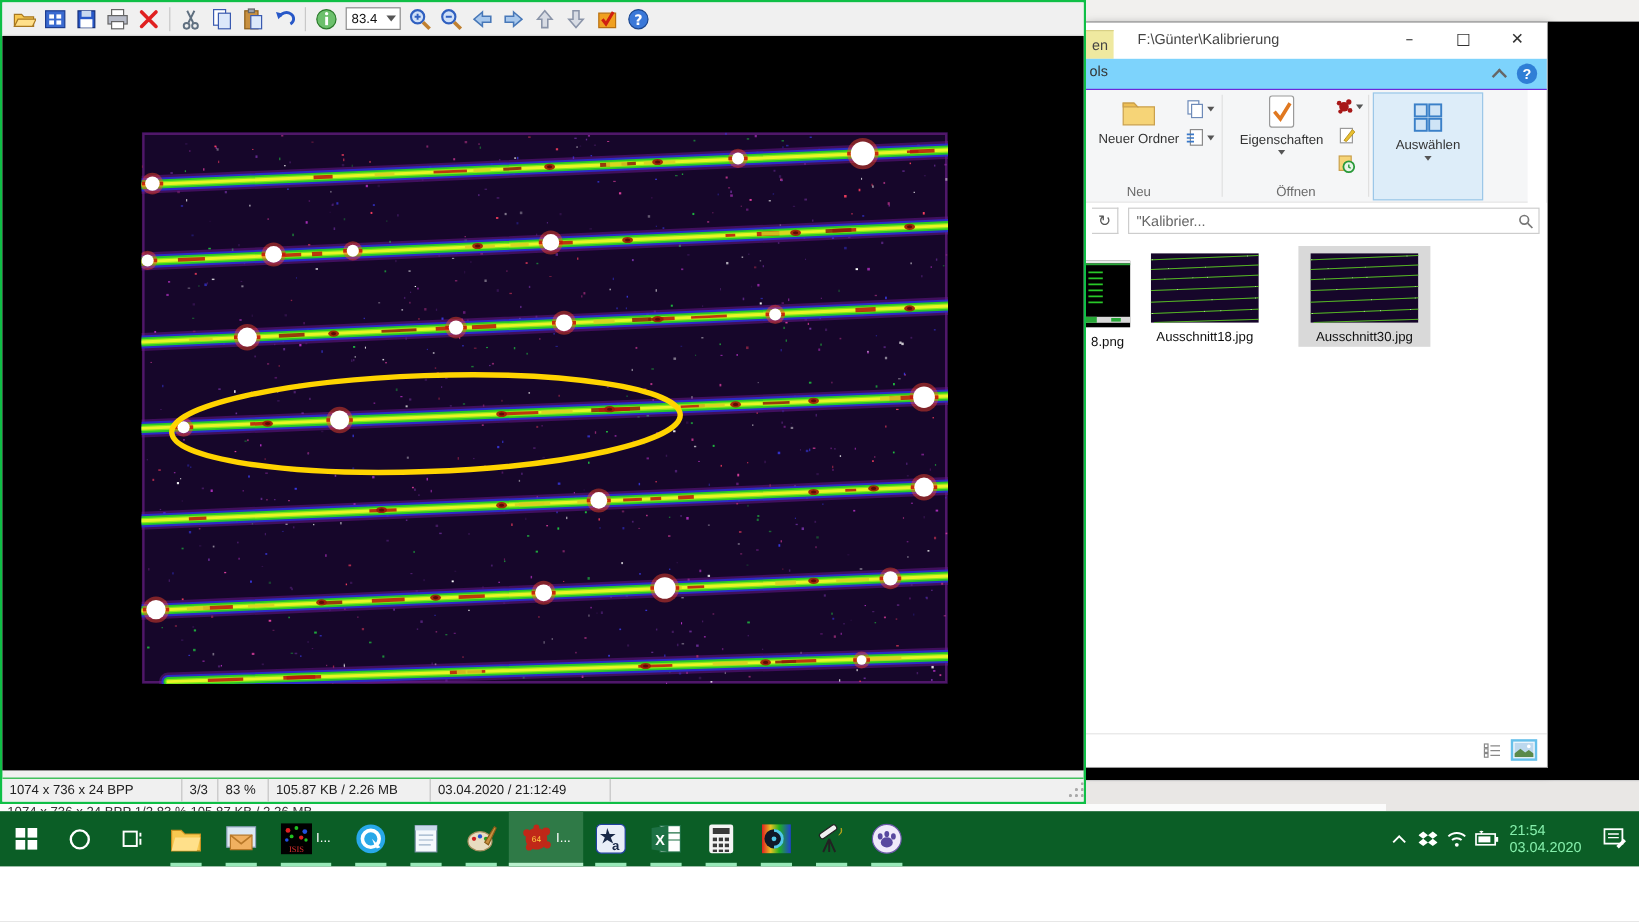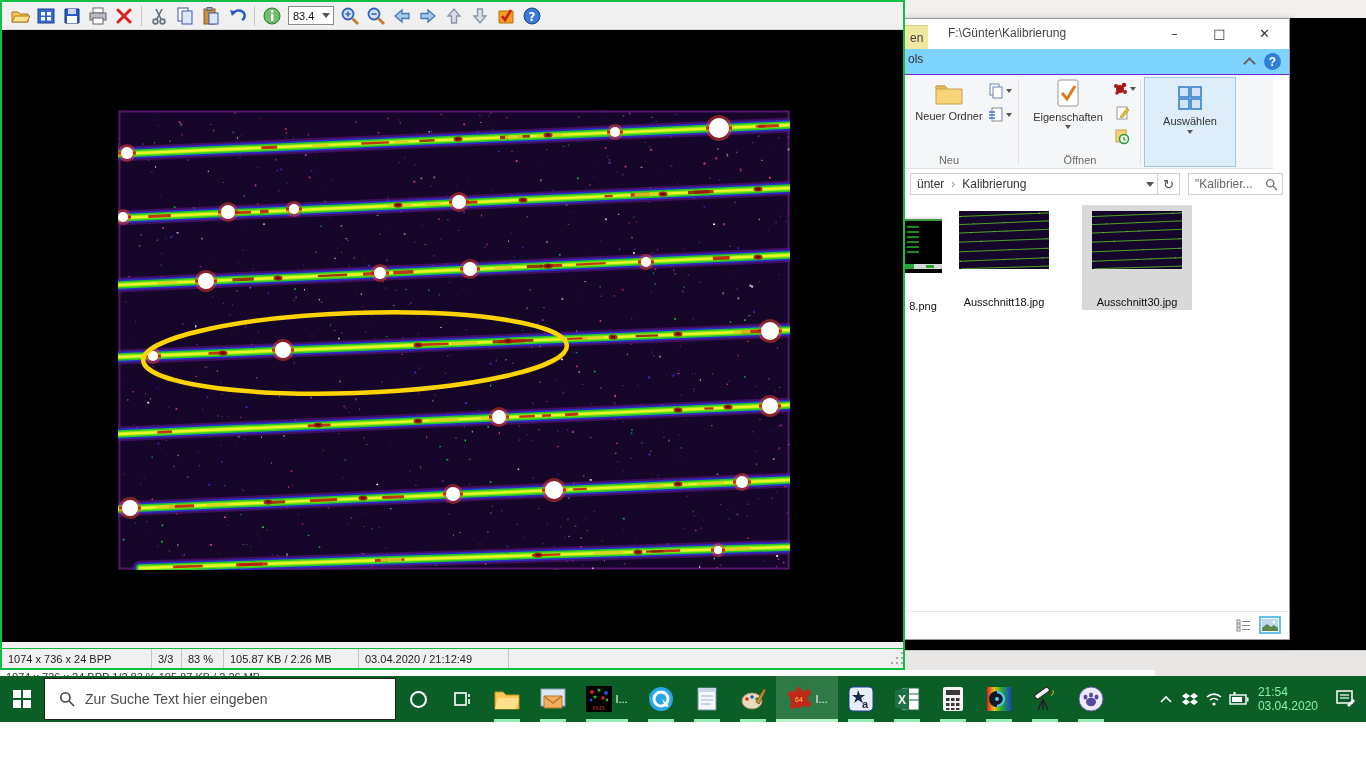--- a/index.html
+++ b/index.html
@@ -64,21 +64,21 @@
   .rb-select{position:absolute;left:240px;top:2px;width:92px;height:90px;background:#ddedf9;
              border:1px solid #9cc7e8;display:flex;flex-direction:column;align-items:center;font-size:11px;color:#333;padding-top:6px;}
   .ex-address{position:absolute;left:0;top:150px;right:0;height:30px;background:#fff;display:flex;align-items:center;padding:0 6px;}
   .addr-box{height:22px;border:1px solid #cdcdcd;background:#fff;display:flex;align-items:center;
             font-size:12px;color:#333;flex:0 0 248px;padding-left:6px;}
   .addr-refresh{height:22px;width:22px;border:1px solid #cdcdcd;border-left:none;display:flex;align-items:center;
                 justify-content:center;color:#555;font-size:13px;font-family:"DejaVu Sans",sans-serif;}
   .search-box{height:22px;border:1px solid #cdcdcd;margin-left:8px;flex:1;display:flex;align-items:center;
               font-size:12px;color:#666;padding:0 4px 0 6px;}
   .ex-content{position:absolute;left:0;top:180px;right:0;bottom:28px;background:#fff;overflow:hidden;}
-  .file-item{position:absolute;display:flex;flex-direction:column;align-items:center;font-size:11px;color:#111;gap:21px;}
+  .file-item{position:absolute;display:flex;flex-direction:column;align-items:center;font-size:11px;color:#111;}
   .file-item.selected{background:#d9d9d9;padding:6px 10px 2px 10px;}
   .file-label{margin-top:6px;}
   .ex-status{position:absolute;left:0;bottom:0;right:0;height:28px;background:#fff;border-top:1px solid #e5e5e5;}
   .view-toggles{position:absolute;right:8px;top:4px;display:flex;gap:8px;align-items:center;}
   .vt-thumb{border:2px solid #66c0ea;padding:1px;background:#eef6fc;display:flex;}
 
   
   #taskbar{position:absolute;left:0;top:676px;width:1366px;height:46px;background:#0b5e26;z-index:5;display:flex;align-items:center;}
   .tb-start{width:44px;height:46px;display:flex;align-items:center;justify-content:center;}
   .winlogo{display:grid;grid-template-columns:8px 8px;grid-template-rows:8px 8px;gap:1.5px;}
@@ -1425,26 +1425,20 @@
           <rect x="3" y="15" width="10" height="10" fill="#cfe4f6" stroke="#3a80c8" stroke-width="1.6"></rect>
           <rect x="15" y="15" width="10" height="10" fill="#cfe4f6" stroke="#3a80c8" stroke-width="1.6"></rect>
         </svg>
         <div style="margin-top:3px">Auswählen</div>
         <div class="tri" style="margin-top:3px"></div>
       </div>
       <div class="rb-caption" style="left:10px;width:70px">Neu</div>
       <div class="rb-caption" style="left:118px;width:116px">Öffnen</div>
     </div>
     <div class="ex-address">
-      <div class="addr-box">
-        <span>ünter</span>
-        <span style="margin:0 7px;color:#888">›</span>
-        <span>Kalibrierung</span>
-        <div class="caret"></div>
-      </div>
       <div class="addr-refresh">↻</div>
       <div class="search-box">
         <span style="flex:1">"Kalibrier...</span>
         <svg width="13" height="13" viewBox="0 0 13 13">
           <circle cx="5.2" cy="5.2" r="3.6" fill="none" stroke="#777" stroke-width="1.4"></circle>
           <line x1="8" y1="8" x2="12" y2="12" stroke="#777" stroke-width="1.4"></line>
         </svg>
       </div>
     </div>
     <div class="ex-content" id="ex-content">
@@ -1561,27 +1555,20 @@
 
   <div id="taskbar">
     <div class="tb-start">
       <div class="winlogo">
           <div></div>
           <div></div>
           <div></div>
           <div></div>
         </div>
     </div>
-    <div class="tb-search">
-      <svg width="16" height="16" viewBox="0 0 16 16">
-        <circle cx="6.4" cy="6.4" r="4.6" fill="none" stroke="#444" stroke-width="1.6"></circle>
-        <line x1="10" y1="10" x2="15" y2="15" stroke="#444" stroke-width="1.6"></line>
-      </svg>
-      <span>Zur Suche Text hier eingeben</span>
-    </div>
     <div class="tb-btn">
         <div class="cortana-ring"></div>
       </div>
     <div class="tb-btn">
       <svg width="20" height="18" viewBox="0 0 20 18">
         <rect x="3" y="3" width="11" height="12" fill="none" stroke="#fff" stroke-width="1.6"></rect>
         <line x1="17" y1="4" x2="17" y2="7" stroke="#fff" stroke-width="1.6"></line>
         <line x1="17" y1="9" x2="17" y2="14" stroke="#fff" stroke-width="1.6"></line>
       </svg>
     </div>

